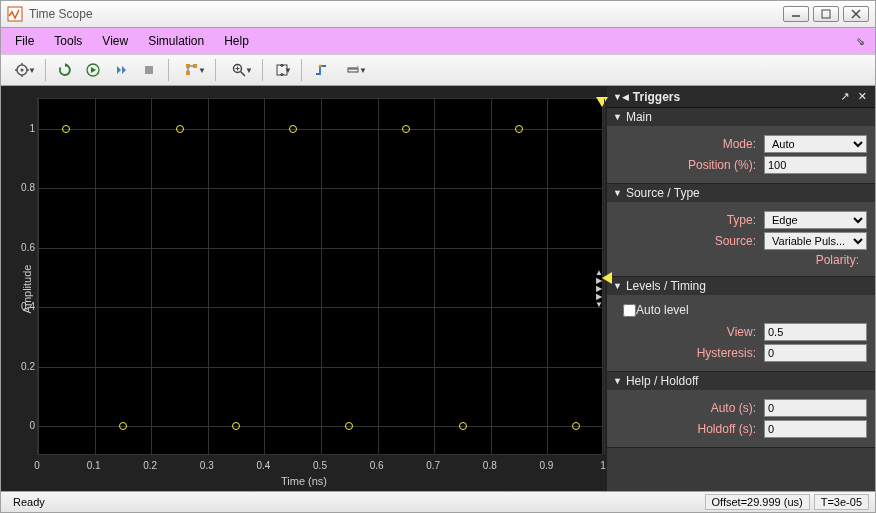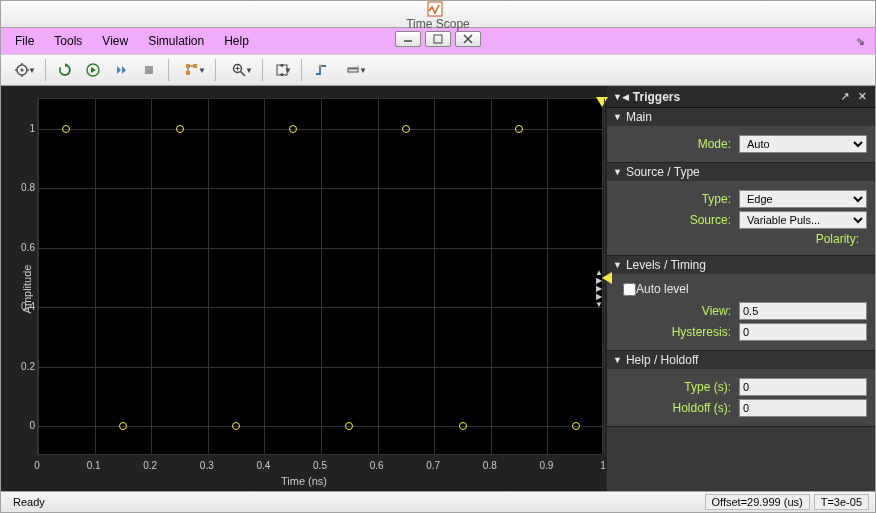--- a/index.html
+++ b/index.html
@@ -1,19 +1,19 @@
 <!DOCTYPE html>
 <html><head>
 <meta charset="utf-8">
 <style>
 * { box-sizing: border-box; margin: 0; padding: 0; font-family: "Segoe UI", Tahoma, sans-serif; }
 body { background: #fff; width: 876px; height: 513px; overflow: hidden; }
 
 
-.titlebar { height: 28px; background: linear-gradient(#fdfdfd,#eaeaea); border: 1px solid #a0a0a0; display: flex; align-items: center; padding: 0 6px; flex-direction: column; }
+.titlebar { height: 28px; background: linear-gradient(#fdfdfd,#eaeaea); border: 1px solid #a0a0a0; display: flex; align-items: center; padding: 0 6px; }
 .titlebar .appicon { width: 16px; height: 16px; margin-right: 6px; }
 .titlebar .title { font-size: 12px; color: #555; flex: 1; }
 .winbtns { display: flex; gap: 4px; }
 .winbtn { width: 26px; height: 16px; border: 1px solid #888; border-radius: 2px; background: linear-gradient(#fff,#e2e2e2); display: flex; align-items: center; justify-content: center; font-size: 10px; color: #444; cursor: pointer; }
 
 
 .menubar { height: 26px; background: #f0abfc; border-left:1px solid #a0a0a0; border-right:1px solid #a0a0a0; display: flex; align-items: center; padding: 0 4px; font-size: 12px; }
 .menubar .menuitem { padding: 4px 10px; cursor: pointer; }
 .menubar .overflow { margin-left: auto; color:#333; font-size:11px; cursor:pointer; padding:4px 6px; }
 
@@ -43,22 +43,22 @@
 .triggerspanel { width: 268px; background: #3a3a3a; display: flex; flex-direction: column; font-size: 12px; color: #e8e8e8; }
 .panelhead { height: 22px; background: #2a2a2a; display:flex; align-items:center; padding:0 6px; gap:4px; border-bottom:1px solid #111;}
 .panelhead .collapseicon { font-size:9px; }
 .panelhead .ptitle { font-weight:bold; flex:1; }
 .panelhead .pbtn { cursor:pointer; font-size:11px; padding:0 2px;}
 .section { border-bottom:1px solid #222; }
 .sechead { background:#333; padding:2px 6px; display:flex; align-items:center; gap:4px; cursor:pointer;}
 .sechead .arrow{ font-size:9px;}
 .secbody { background:#464646; padding:6px 8px; }
 .row { display:flex; align-items:center; margin:3px 0; }
-.row .lbl { flex:1; text-align:right; padding-right:8px; color:#bef264;}
-.row .ctrl { width: 128px; }
+.row .lbl { flex:1; text-align:right; padding-right:8px; color:#fca5a5;}
+.row .ctrl { width: 103px; }
 .row select, .row input[type=text] { width:100%; height:18px; background:#eee; border:1px solid #888; font-size:11px; padding:0 3px; color:#000;}
 .chkrow { display:flex; align-items:center; margin:2px 0 6px 0; padding-left:8px;}
 
 
 .statusbar { height: 22px; background: linear-gradient(#f6f6f6,#e4e4e4); border:1px solid #a0a0a0; display:flex; align-items:center; font-size:11px; padding:0 6px; }
 .statusbar .stat { padding:0 6px; }
 .statusbar .spacer { flex:1; }
 .statusbar .cell { border:1px solid #bbb; background:#f0f0f0; padding:1px 6px; margin-left:4px;}
 
 
@@ -260,20 +260,24 @@
     <div class="section">
       <div class="sechead">
           <span class="arrow">▼</span>
           <span>Main</span>
         </div>
       <div class="secbody">
         <div class="row">
             <span class="lbl">Mode:</span>
             <span class="ctrl"><select><option>Auto</option></select></span>
           </div>
+        <div class="row">
+            <span class="lbl">Position (%):</span>
+            <span class="ctrl"><input type="text" value="100" style=""></span>
+          </div>
       </div>
     </div>
 
     <div class="section">
       <div class="sechead">
           <span class="arrow">▼</span>
           <span>Source / Type</span>
         </div>
       <div class="secbody">
         <div class="row">
@@ -311,21 +315,21 @@
       </div>
     </div>
 
     <div class="section">
       <div class="sechead">
           <span class="arrow">▼</span>
           <span>Help / Holdoff</span>
         </div>
       <div class="secbody">
         <div class="row">
-            <span class="lbl">Type (s):</span>
+            <span class="lbl">Auto (s):</span>
             <span class="ctrl"><input type="text" value="0" style=""></span>
           </div>
         <div class="row">
             <span class="lbl">Holdoff (s):</span>
             <span class="ctrl"><input type="text" value="0" style=""></span>
           </div>
       </div>
     </div>
   </div>
 </div>

